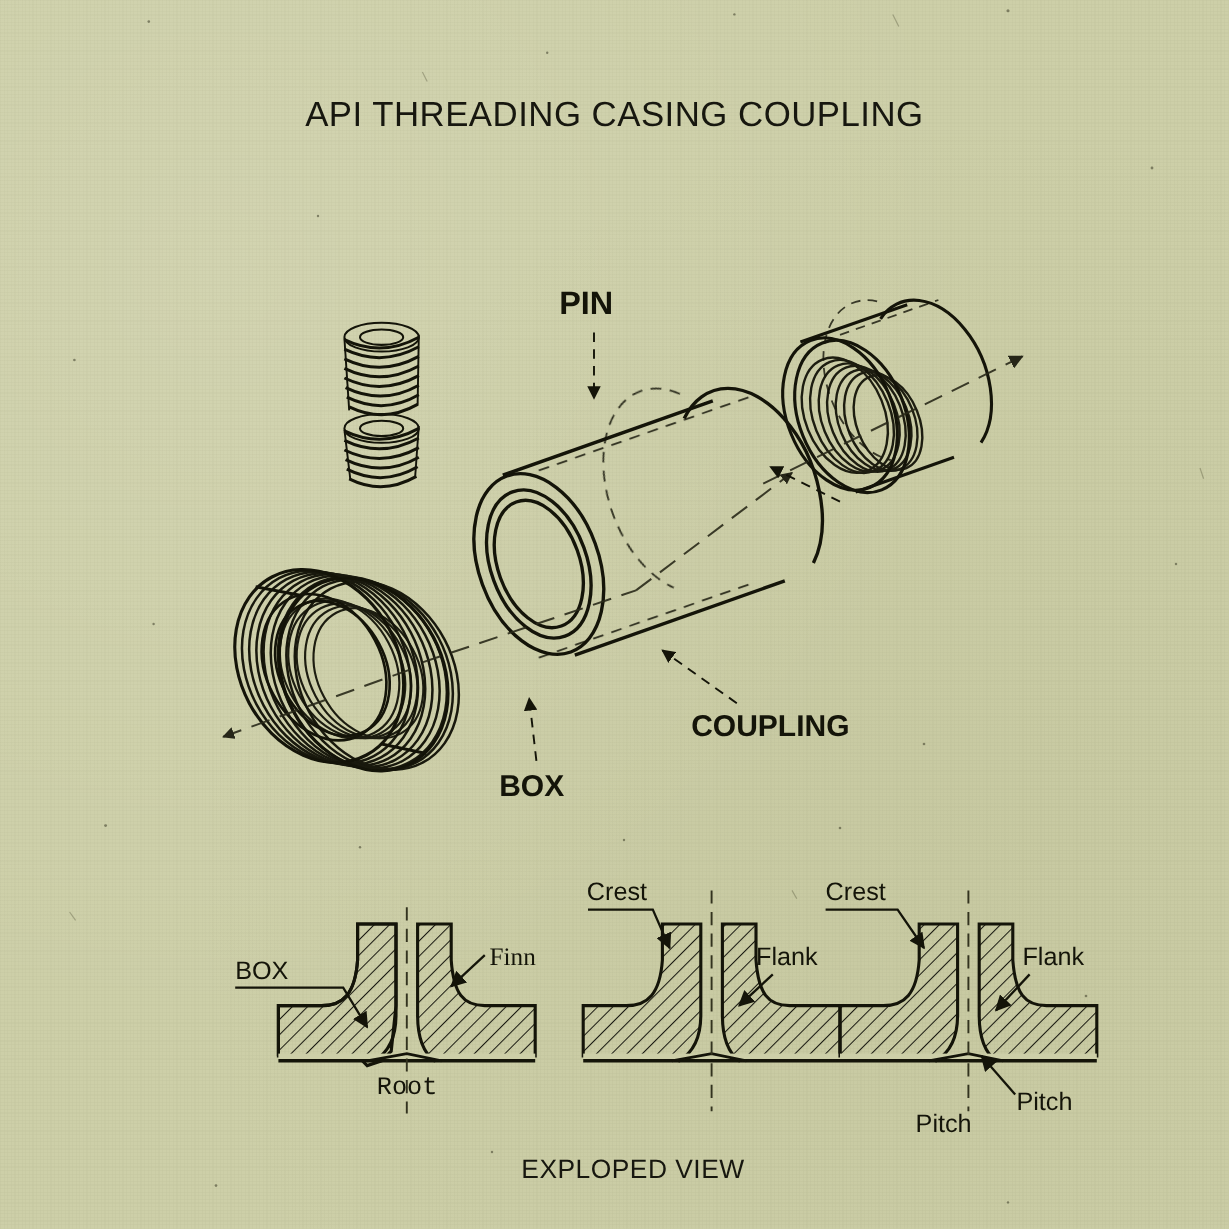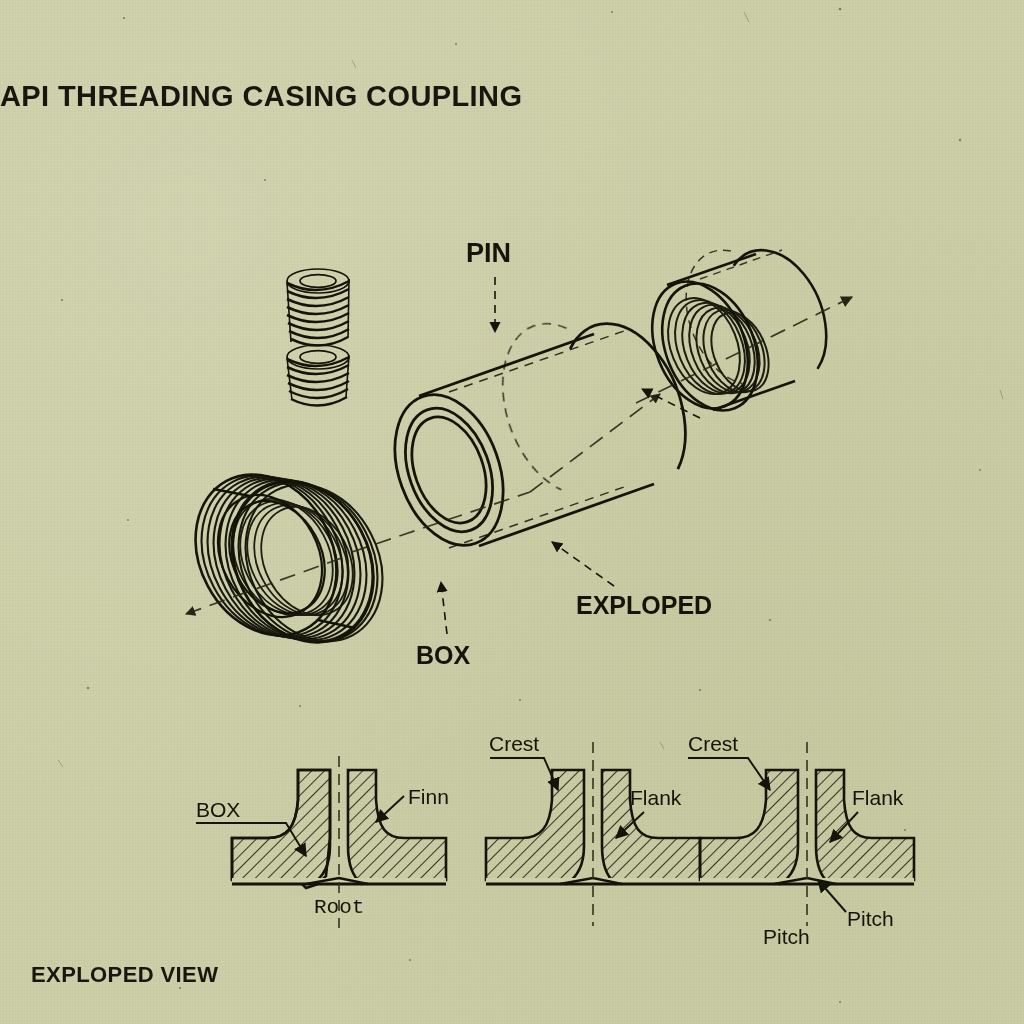--- a/index.html
+++ b/index.html
@@ -19,22 +19,22 @@
   #grain{
     position:absolute;inset:0;pointer-events:none;opacity:.55;
     background-image:
       repeating-linear-gradient(0deg, rgba(90,92,60,.05) 0 1px, rgba(0,0,0,0) 1px 3px),
       repeating-linear-gradient(90deg, rgba(90,92,60,.05) 0 1px, rgba(0,0,0,0) 1px 3px);
   }
   #specks{position:absolute;inset:0;pointer-events:none;}
   svg.layer{position:absolute;left:0;top:0;width:1024px;height:1024px;pointer-events:none;}
 
   .ttl{
-    position:absolute;left:0;right:0;
-    font-weight:bold;color:#17170f;letter-spacing:.4px;
+    position:absolute;left:0;right:0;text-align:center;
+    font-weight:normal;color:#17170f;letter-spacing:.4px;
   }
   #title{top:80px;font-size:29px;}
   #caption{top:962px;font-size:22px;margin-left:31px;}
 
   .lbl{position:absolute;color:#141409;white-space:nowrap;}
   .lbl.bold{font-weight:bold;}
 </style>
 </head>
 <body>
 
@@ -282,24 +282,24 @@
       <path d="M858 812 L830 842" stroke="#141409" stroke-width="1.9" fill="none" marker-end="url(#arw2)"></path>
       <path d="M846 912 L818 880" stroke="#141409" stroke-width="1.9" fill="none" marker-end="url(#arw2)"></path>
     </g>
   </svg>
 
   <div class="ttl" id="title">API THREADING CASING COUPLING</div>
   <div class="ttl" id="caption">EXPLOPED VIEW</div>
 
   <div class="lbl bold" style="left:466px;top:238px;font-size:27px;">PIN</div>
   <div class="lbl bold" style="left:416px;top:641px;font-size:25px;">BOX</div>
-  <div class="lbl bold" style="left:576px;top:591px;font-size:25px;">EXPLOPED</div>
+  <div class="lbl bold" style="left:576px;top:591px;font-size:25px;">COUPLING</div>
 
   <div class="lbl" style="left:196px;top:798px;font-size:21px;">BOX</div>
-  <div class="lbl" style="left:408px;top:785px;font-size:21px;">Finn</div>
+  <div class="lbl" style="left:408px;top:785px;font-size:21px;font-family:Liberation Serif, serif;">Finn</div>
   <div class="lbl" style="left:314px;top:896px;font-size:21px;font-family:Liberation Mono, monospace;">Root</div>
 
   <div class="lbl" style="left:489px;top:732px;font-size:21px;">Crest</div>
   <div class="lbl" style="left:630px;top:786px;font-size:21px;">Flank</div>
 
   <div class="lbl" style="left:688px;top:732px;font-size:21px;">Crest</div>
   <div class="lbl" style="left:852px;top:786px;font-size:21px;">Flank</div>
   <div class="lbl" style="left:763px;top:925px;font-size:21px;">Pitch</div>
   <div class="lbl" style="left:847px;top:907px;font-size:21px;">Pitch</div>
 

